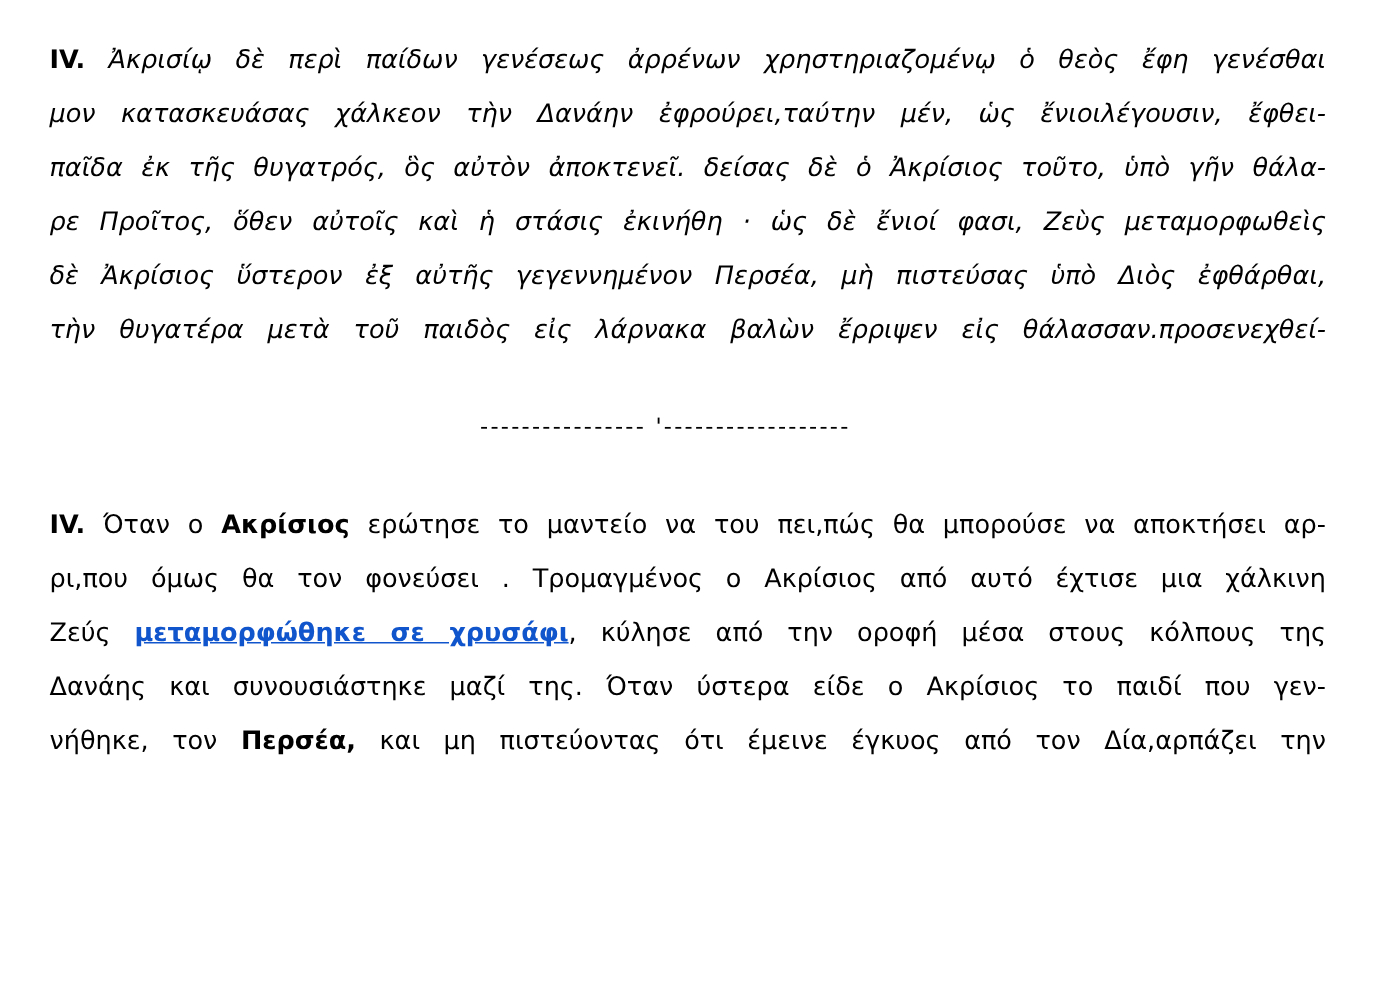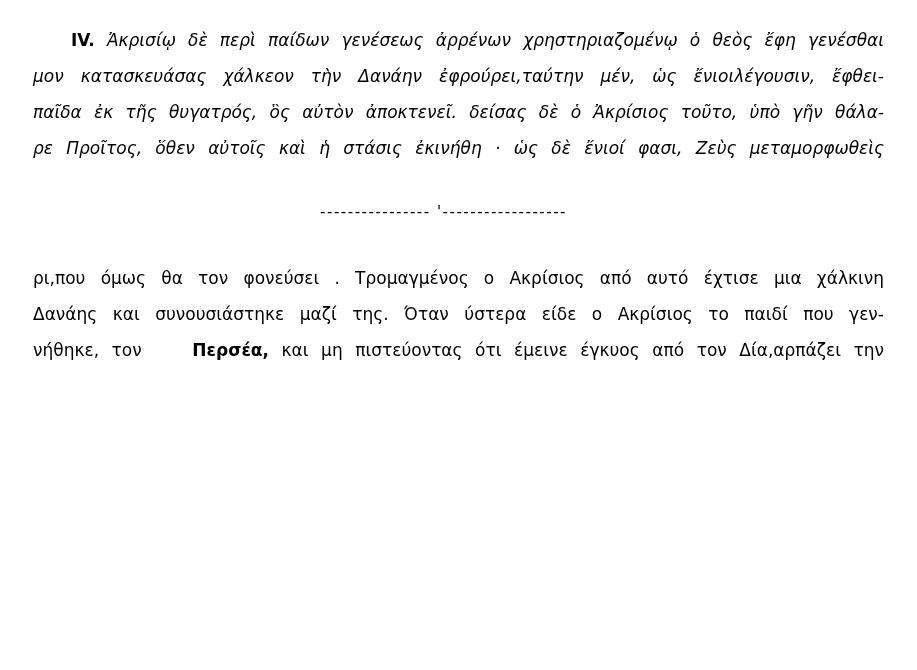--- a/index.html
+++ b/index.html
@@ -27,21 +27,20 @@
   }
   .line {
     white-space: normal;
   }
   .line.justify {
     text-align: justify;
     text-align-last: justify;
   }
   .run.bold {
     font-weight: bold;
-    margin-left: 38px;
   }
   .run.upright {
     font-style: normal;
   }
   .run.link {
     font-weight: bold;
     text-decoration: underline;
     cursor: pointer;
   }
   .separator {
@@ -56,24 +55,28 @@
 </style>
 </head>
 <body style="color: rgb(0, 0, 0); background: rgb(255, 255, 255);">
 
 <div class="page">
   <div class="paragraph ancient">
       <div class="line justify"><span class="run bold upright">IV.</span><span class="run"> Ἀκρισίῳ δὲ περὶ παίδων γενέσεως ἀρρένων χρηστηριαζομένῳ ὁ θεὸς ἔφη γενέσθαι</span></div>
       <div class="line justify"><span class="run">μον κατασκευάσας χάλκεον τὴν Δανάην ἐφρούρει,ταύτην μέν, ὡς ἔνιοιλέγουσιν, ἔφθει-</span></div>
       <div class="line justify"><span class="run">παῖδα ἐκ τῆς θυγατρός, ὃς αὐτὸν ἀποκτενεῖ. δείσας δὲ ὁ Ἀκρίσιος τοῦτο, ὑπὸ γῆν θάλα-</span></div>
       <div class="line justify"><span class="run">ρε Προῖτος, ὅθεν αὐτοῖς καὶ ἡ στάσις ἐκινήθη · ὡς δὲ ἔνιοί φασι, Ζεὺς μεταμορφωθεὶς</span></div>
+      <div class="line justify"><span class="run">δὲ Ἀκρίσιος ὕστερον ἐξ αὐτῆς γεγεννημένον Περσέα, μὴ πιστεύσας ὑπὸ Διὸς ἐφθάρθαι,</span></div>
+      <div class="line justify"><span class="run">τὴν θυγατέρα μετὰ τοῦ παιδὸς εἰς λάρνακα βαλὼν ἔρριψεν εἰς θάλασσαν.προσενεχθεί-</span></div>
     </div>
 
   <div class="separator">
     <span>---------------- '------------------</span>
   </div>
 
   <div class="paragraph modern">
+      <div class="line justify"><span class="run bold">IV.</span><span class="run"> Όταν ο </span><span class="run bold">Ακρίσιος</span><span class="run"> ερώτησε το μαντείο να του πει,πώς θα μπορούσε να αποκτήσει αρ-</span></div>
       <div class="line justify"><span class="run">ρι,που όμως θα τον φονεύσει . Τρομαγμένος ο Ακρίσιος από αυτό έχτισε μια χάλκινη</span></div>
+      <div class="line justify"><span class="run">Ζεύς </span><span class="run bold link" style="color: rgb(17, 85, 204);">μεταμορφώθηκε σε χρυσάφι</span><span class="run">, κύλησε από την οροφή μέσα στους κόλπους της</span></div>
       <div class="line justify"><span class="run">Δανάης και συνουσιάστηκε μαζί της. Όταν ύστερα είδε ο Ακρίσιος το παιδί που γεν-</span></div>
       <div class="line justify"><span class="run">νήθηκε, τον </span><span class="run bold">Περσέα,</span><span class="run"> και μη πιστεύοντας ότι έμεινε έγκυος από τον Δία,αρπάζει την</span></div>
     </div>
 </div>
 
 </body></html>

